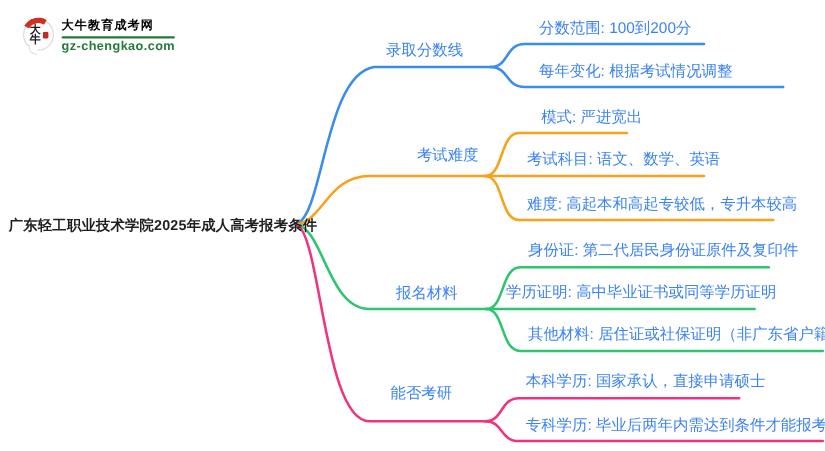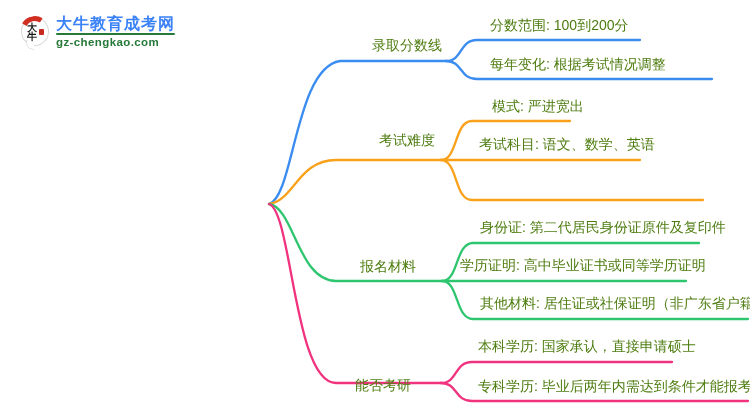--- a/index.html
+++ b/index.html
@@ -2,21 +2,21 @@
 <html><head>
 <meta charset="utf-8">
 <style>
   html,body{margin:0;padding:0;background:#fff;}
   .stage{
     position:relative;width:750px;height:410px;background:#ffffff;overflow:hidden;
     font-family:"Liberation Sans",sans-serif;
   }
   svg.links{position:absolute;left:0;top:0;}
   .node{
-    position:absolute;white-space:nowrap;color:#4d7c0f;
+    position:absolute;white-space:nowrap;color:#3b82f6;
     font-size:14px;line-height:18px;font-weight:500;
   }
   .root-label{
     position:absolute;left:8px;top:196px;white-space:nowrap;
     font-size:13px;line-height:17px;font-weight:700;color:#1f1f1f;letter-spacing:.2px;
   }
   
   .logo{position:absolute;left:21px;top:15px;display:flex;align-items:center;gap:7px;}
   .badge{position:relative;width:28px;height:29px;border-radius:50%;
     border:1px solid #d9d9d9;background:#fff;box-sizing:border-box;}
@@ -24,21 +24,21 @@
     border:5px solid transparent;border-top-color:#cf2e21;transform:rotate(-14deg);}
   .badge-text{position:absolute;left:3px;top:5px;width:14px;
     font-size:10px;line-height:9px;font-weight:900;color:#1a1a1a;
     word-break:break-all;text-align:center;}
   .badge-seal{position:absolute;right:4px;top:11px;width:5px;height:6px;
     background:#c5291f;border-radius:1px;}
   .badge-tail{position:absolute;left:4px;bottom:-4px;width:7px;height:7px;
     background:#fff;border-left:1px solid #d9d9d9;border-bottom:1px solid #d9d9d9;
     transform:rotate(15deg) skewX(18deg);border-radius:0 0 0 5px;}
   .logo-text{display:flex;flex-direction:column;}
-  .logo-name{font-size:16px;line-height:17px;font-weight:800;color:#3b82f6;letter-spacing:1px;}
+  .logo-name{font-size:11px;line-height:17px;font-weight:800;color:#000000;letter-spacing:1px;}
   .logo-divider{height:2px;background:#27793a;margin:1px 0 1px 0;border-radius:1px;}
   .logo-domain{font-size:11.5px;line-height:12px;font-weight:700;color:#27793a;letter-spacing:.4px;}
 </style>
 </head>
 <body>
 
 <div class="stage">
 
   <svg class="links" width="750" height="410" viewBox="0 0 750 410">
 
@@ -76,31 +76,33 @@
       <div class="badge-seal"></div>
       <div class="badge-tail"></div>
     </div>
     <div class="logo-text">
       <div class="logo-name">大牛教育成考网</div>
       <div class="logo-divider"></div>
       <div class="logo-domain">gz-chengkao.com</div>
     </div>
   </div>
 
+  <div class="root-label">广东轻工职业技术学院2025年成人高考报考条件</div>
 
-  <div class="node" style="left:372px;top:36px;text-align:center;">录取分数线</div>
+  <div class="node" style="left:351px;top:36px;text-align:center;">录取分数线</div>
   <div class="node" style="left:490px;top:16px;">分数范围: 100到200分</div>
   <div class="node" style="left:490px;top:55px;">每年变化: 根据考试情况调整</div>
 
   <div class="node" style="left:379px;top:131px;">考试难度</div>
   <div class="node" style="left:479px;top:97px;margin-left:13px;">模式: 严进宽出</div>
   <div class="node" style="left:479px;top:135px;text-align:center;">考试科目: 语文、数学、英语</div>
+  <div class="node" style="left:479px;top:176px;">难度: 高起本和高起专较低，专升本较高</div>
 
   <div class="node" style="left:360px;top:257px;text-align:center;">报名材料</div>
   <div class="node" style="left:480px;top:218px;">身份证: 第二代居民身份证原件及复印件</div>
   <div class="node" style="left:460px;top:256px;">学历证明: 高中毕业证书或同等学历证明</div>
   <div class="node" style="left:480px;top:294px;">其他材料: 居住证或社保证明（非广东省户籍考生）</div>
 
-  <div class="node" style="left:355px;top:376px;">能否考研</div>
+  <div class="node" style="left:355px;top:348px;">能否考研</div>
   <div class="node" style="left:478px;top:337px;">本科学历: 国家承认，直接申请硕士</div>
   <div class="node" style="left:478px;top:377px;">专科学历: 毕业后两年内需达到条件才能报考研究生</div>
 
 </div>
 
 </body></html>

